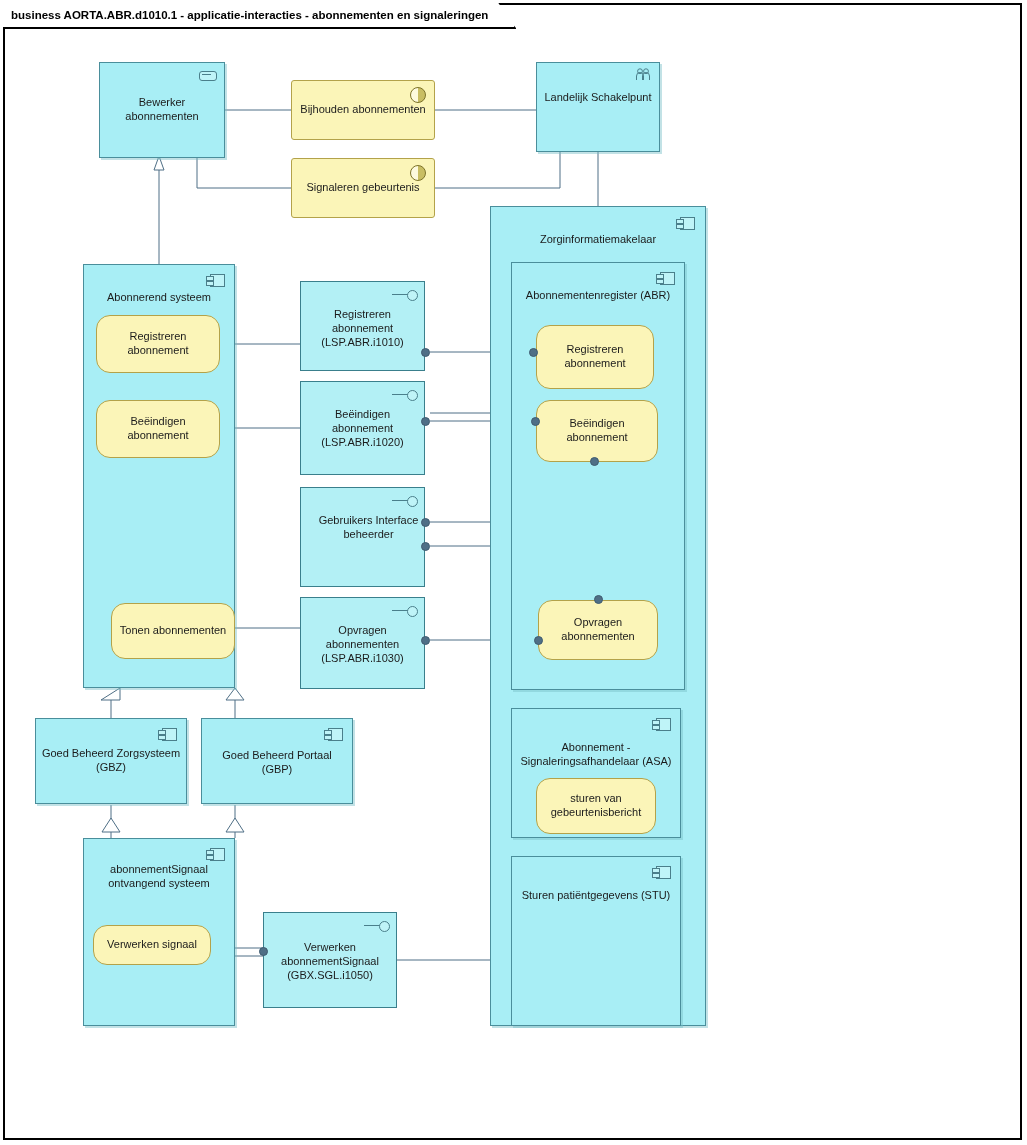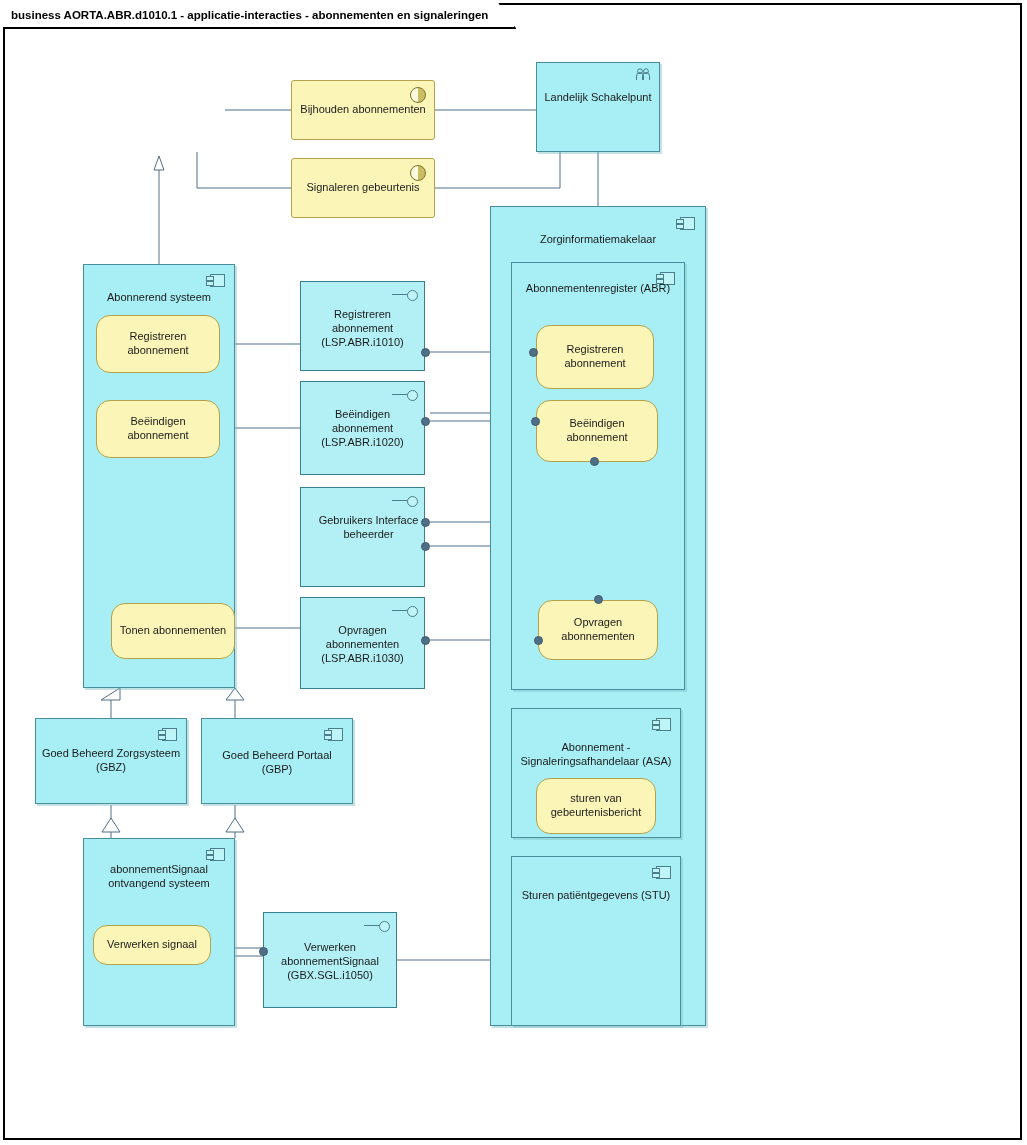--- a/index.html
+++ b/index.html
@@ -254,20 +254,24 @@
       <line x1="235" y1="805" x2="235" y2="838"></line>
       <polygon points="235,818 226,832 244,832" fill="#ffffff" stroke="#4f6f86"></polygon>
 
       <line x1="215" y1="948" x2="263" y2="948"></line>
       <line x1="215" y1="956" x2="263" y2="956"></line>
       <line x1="396" y1="960" x2="528" y2="960"></line>
       <polygon points="538,960 524,955 524,965" fill="#ffffff" stroke="#4f6f86"></polygon>
     </g>
   </svg>
 
+  <div class="node comp" style="left:99px; top:62px; width:126px; height:96px;">
+    <span class="ico-bar"></span>
+    <span class="lbl lbl-mid">Bewerker abonnementen</span>
+  </div>
 
   <div class="svc sq" style="left:291px; top:80px; width:144px; height:60px;">
     <span class="ico-func"></span>
     <span>Bijhouden abonnementen</span>
   </div>
 
   <div class="svc sq" style="left:291px; top:158px; width:144px; height:60px;">
     <span class="ico-func"></span>
     <span>Signaleren gebeurtenis</span>
   </div>
@@ -283,21 +287,21 @@
     <span class="lbl" style="top:28px;">Landelijk Schakelpunt</span>
   </div>
 
   <div class="node comp" style="left:490px; top:206px; width:216px; height:820px;">
     <span class="ico-comp" style="right:10px; top:10px;"></span>
     <span class="lbl" style="top:26px;">Zorginformatiemakelaar</span>
   </div>
 
   <div class="node comp" style="left:511px; top:262px; width:174px; height:428px;">
     <span class="ico-comp" style="right:9px; top:9px;"></span>
-    <span class="lbl" style="top:19px;">Abonnementenregister (ABR)</span>
+    <span class="lbl" style="top:26px;">Abonnementenregister (ABR)</span>
   </div>
 
   <div class="svc" style="left:536px; top:325px; width:118px; height:64px;">
     <span>Registreren abonnement</span>
   </div>
   <div class="svc" style="left:536px; top:400px; width:122px; height:62px;">
     <span>Beëindigen abonnement</span>
   </div>
   <div class="svc" style="left:538px; top:600px; width:120px; height:60px;">
     <span>Opvragen abonnementen</span>

